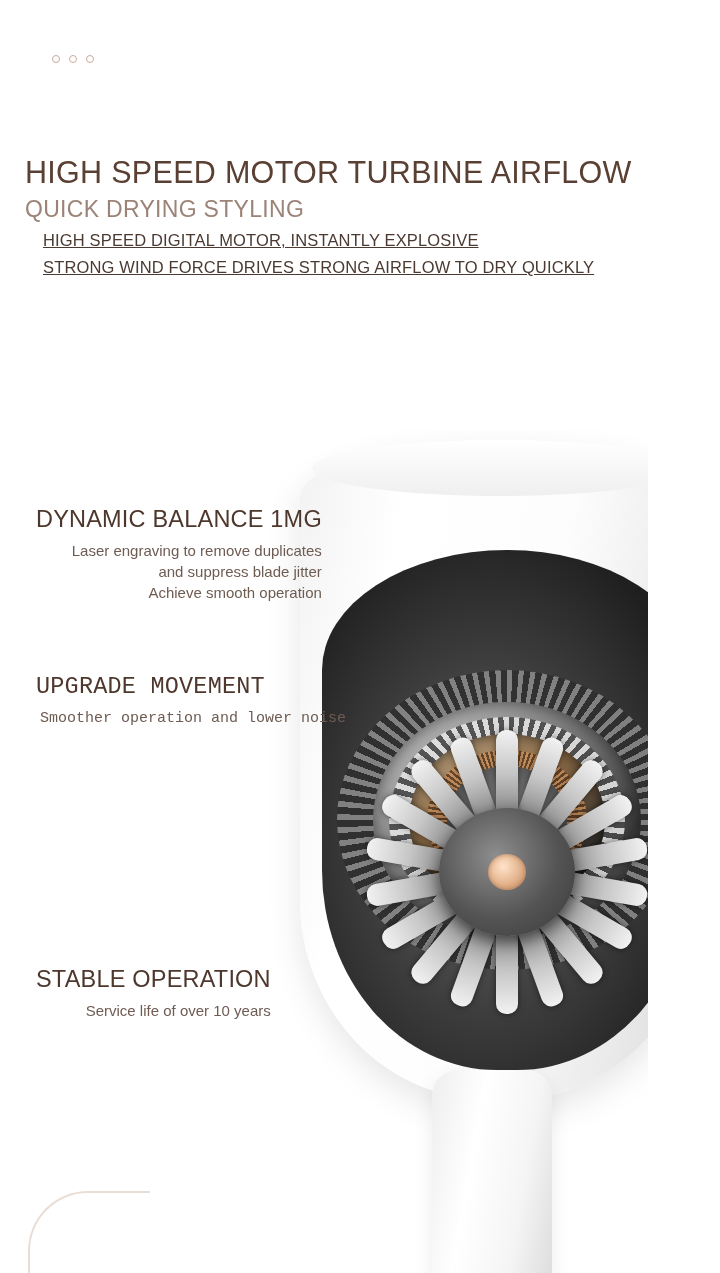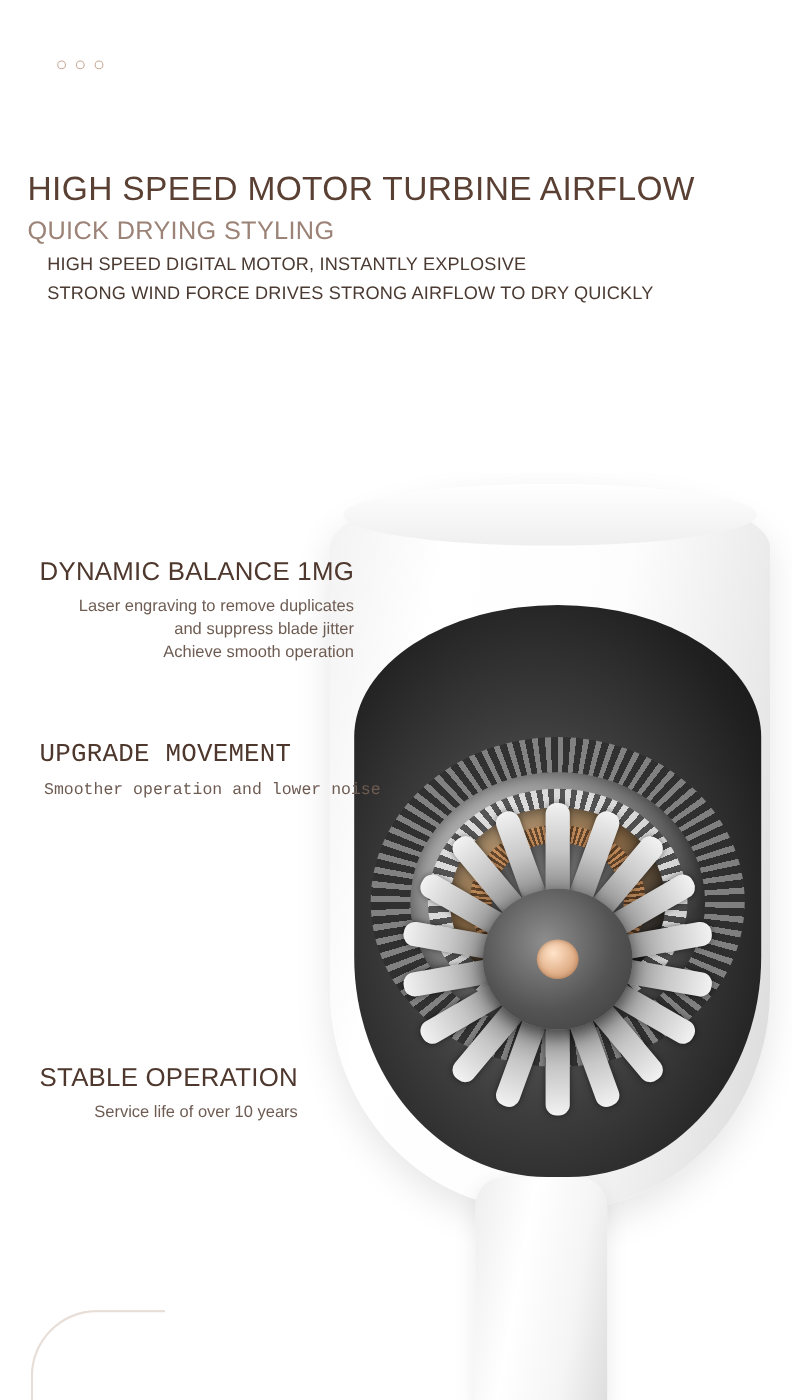--- a/index.html
+++ b/index.html
@@ -62,29 +62,30 @@
   .subcopy {
     position: absolute;
     left: 43px;
     top: 227px;
     width: 660px;
     font-size: 16.5px;
     font-weight: 400;
     line-height: 1.62;
     color: #4a3a32;
     letter-spacing: 0.15px;
+    text-decoration: underline;
   }
   .subcopy div { white-space: nowrap; }
 
   
   .product-stage {
     position: absolute;
     left: 0;
     top: 430px;
-    width: 720px;
+    width: 648px;
     height: 843px;
     overflow: hidden;
   }
 
   
   .dryer-barrel {
     position: absolute;
     left: 300px;
     top: 10px;
     width: 400px;

